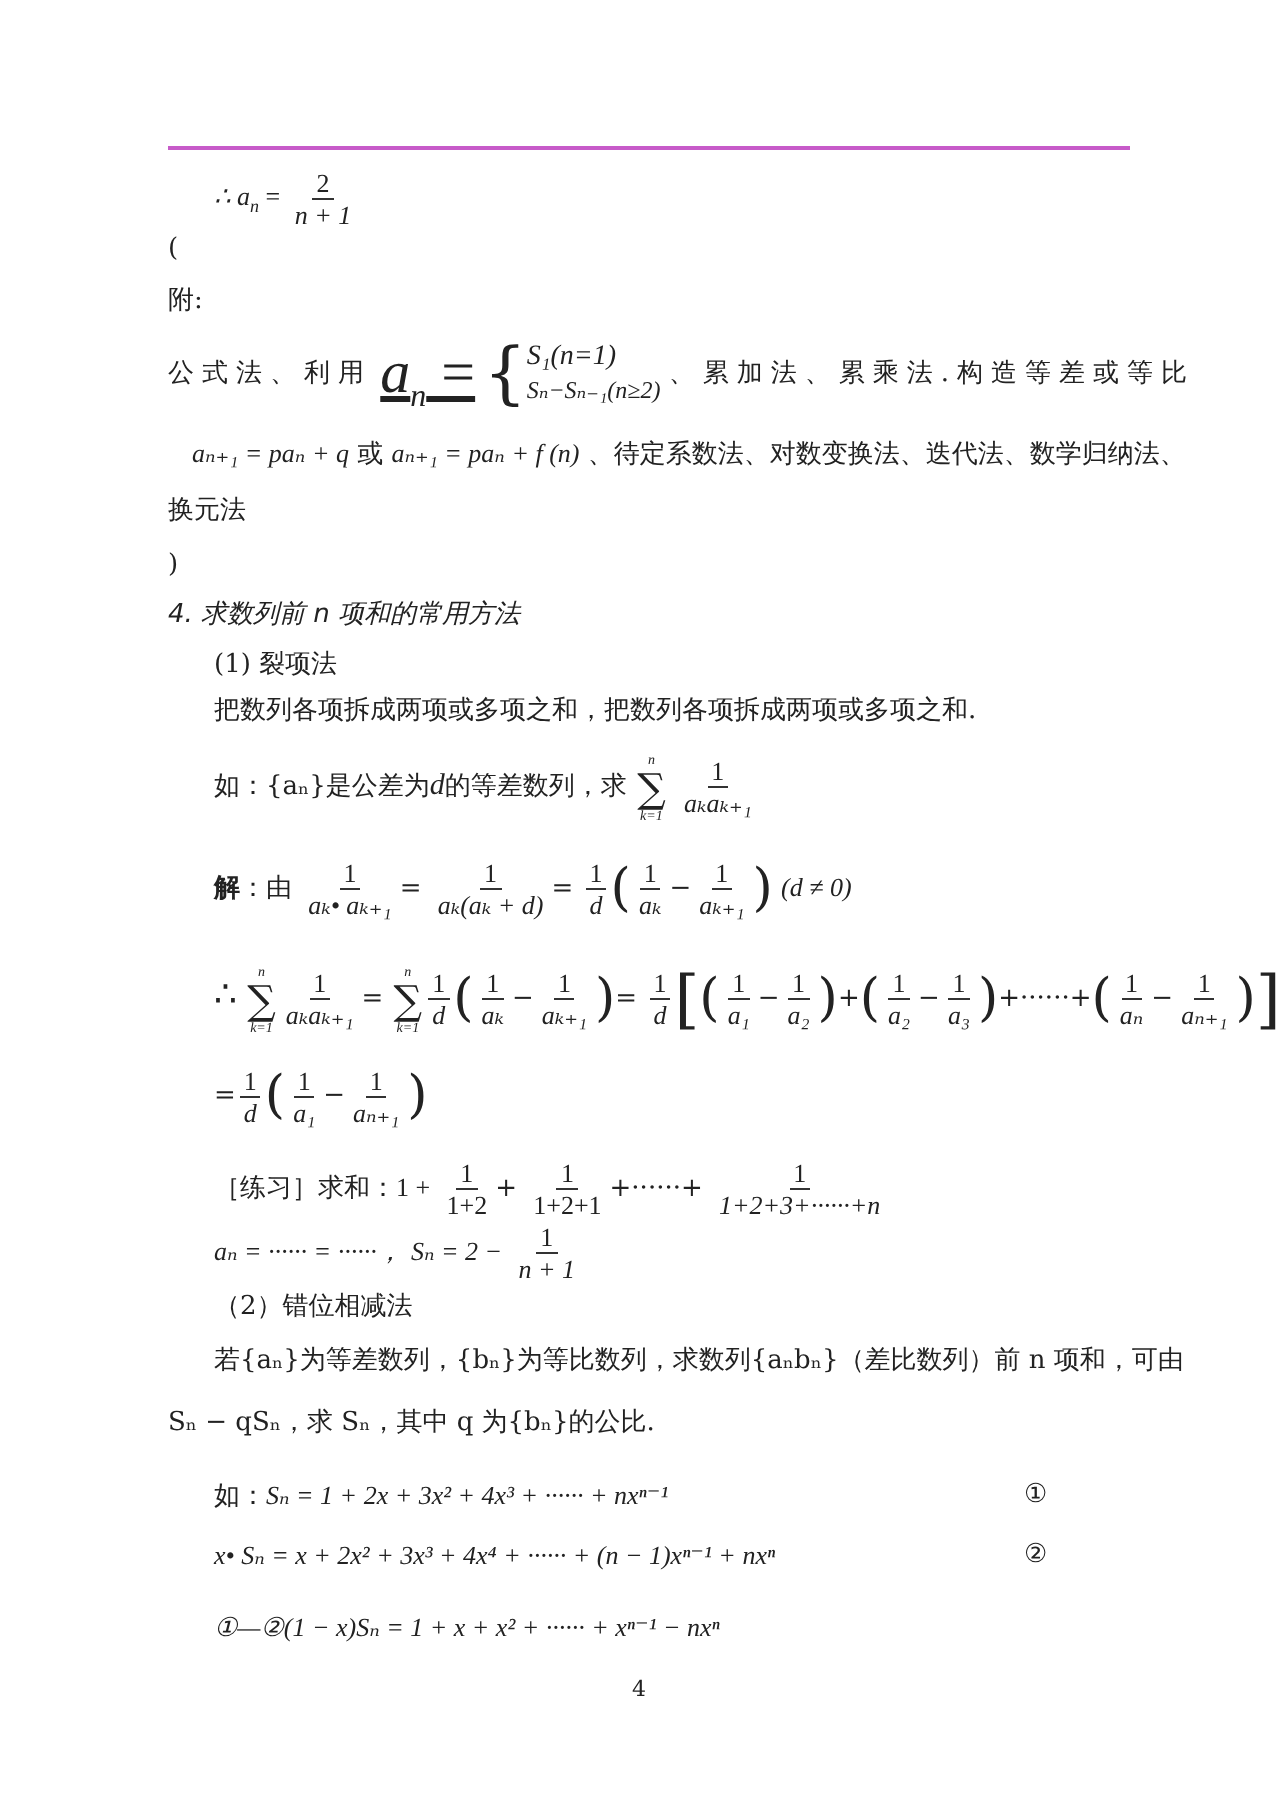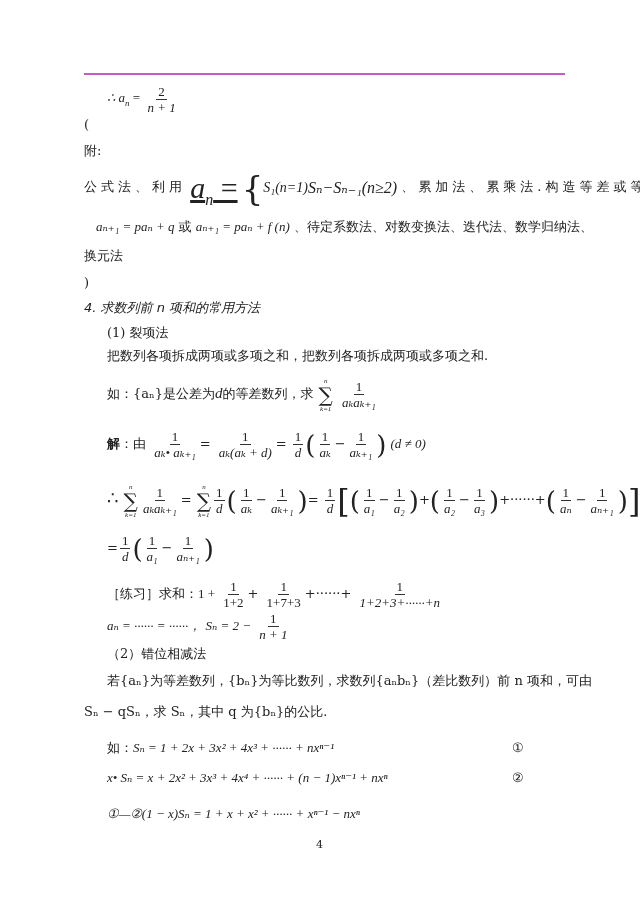--- a/index.html
+++ b/index.html
@@ -9,21 +9,21 @@
   .hdr-line { position: absolute; left: 84px; top: 73px; width: 481px; height: 2px; background: #c75bc9; }
   .ln { position: absolute; white-space: nowrap; font-size: 13px; line-height: 16px; }
   .m { font-family: "Liberation Serif", "DejaVu Serif", serif; font-style: italic; }
   .r { font-family: "Liberation Serif", "DejaVu Serif", serif; font-style: normal; }
   sub, sup { font-size: 9px; line-height: 0; }
   .frac { display: inline-flex; flex-direction: column; align-items: center; vertical-align: middle; margin: 0 2px; }
   .frac > span { display: block; padding: 0 2px; line-height: 15px; text-align: center; }
   .frac > span.num { border-bottom: 1px solid #333; }
   .big-a { font-size: 30px; font-style: italic; font-family: "Liberation Serif", serif; vertical-align: middle; text-decoration: underline; }
   .brace { font-size: 34px; vertical-align: middle; font-weight: 200; }
-  .cases { display: inline-flex; flex-direction: row; vertical-align: middle; font-size: 14px; line-height: 16px; }
+  .cases { display: inline-flex; flex-direction: column; vertical-align: middle; font-size: 14px; line-height: 16px; }
   .sig { display: inline-flex; flex-direction: column; align-items: center; vertical-align: middle; font-size: 7px; line-height: 8px; margin: 0 1px; }
   .sig .s { font-size: 20px; line-height: 20px; font-family: "DejaVu Serif", serif; }
   .paren { font-size: 26px; vertical-align: middle; font-weight: 100; }
   .bracket { font-size: 32px; vertical-align: middle; font-weight: 100; }
   .heading { font-family: "DejaVu Sans", "Liberation Sans", sans-serif; font-size: 13px; font-style: italic; }
   .bold { font-weight: bold; }
   .spaced { letter-spacing: 4px; }
   .pagenum { position: absolute; left: 316px; top: 838px; font-size: 11px; }
 </style>
 </head>
@@ -41,21 +41,21 @@
   </div>
 
   <div class="ln" style="left:84px; top:117px;">(</div>
   <div class="ln" style="left:84px; top:143px;">附:</div>
 
   <div class="ln" style="left:84px; top:165px; line-height:44px;">
     <span class="spaced">公式法、利用</span>
     <span class="big-a"><span>a</span><sub style="font-size:16px">n</sub></span><span class="big-a r" style="font-style:normal"> =</span>
     <span class="brace">{</span><span class="cases m">
         <span>S₁(n=1)</span>
-        <span style="font-size:16px">Sₙ−Sₙ₋₁(n≥2)</span>
+        <span style="font-size:12px">Sₙ−Sₙ₋₁(n≥2)</span>
       </span>
     <span class="spaced">、累加法、累乘法.构造等差或等比</span>
   </div>
 
   <div class="ln" style="left:96px; top:219px;">
     <span class="m">aₙ₊₁ = paₙ + q</span>
     <span>或</span>
     <span class="m">aₙ₊₁ = paₙ + f (n)</span>
     <span>、待定系数法、对数变换法、迭代法、数学归纳法、</span>
   </div>
@@ -165,21 +165,21 @@
   </div>
 
   <div class="ln" style="left:107px; top:576px; line-height:36px;">
     <span>［练习］求和：</span><span class="r">1 +</span>
     <span class="frac">
         <span class="num r">1</span>
         <span class="den r">1+2</span>
       </span>+
     <span class="frac">
         <span class="num r">1</span>
-        <span class="den r">1+7+3</span>
+        <span class="den r">1+2+1</span>
       </span><span>+······+</span>
     <span class="frac">
         <span class="num r">1</span>
         <span class="den m">1+2+3+······+n</span>
       </span>
   </div>
 
   <div class="ln" style="left:107px; top:608px; line-height:36px;">
     <span class="m">aₙ = ······ = ······，</span>
     <span class="m">Sₙ = 2 −</span>

